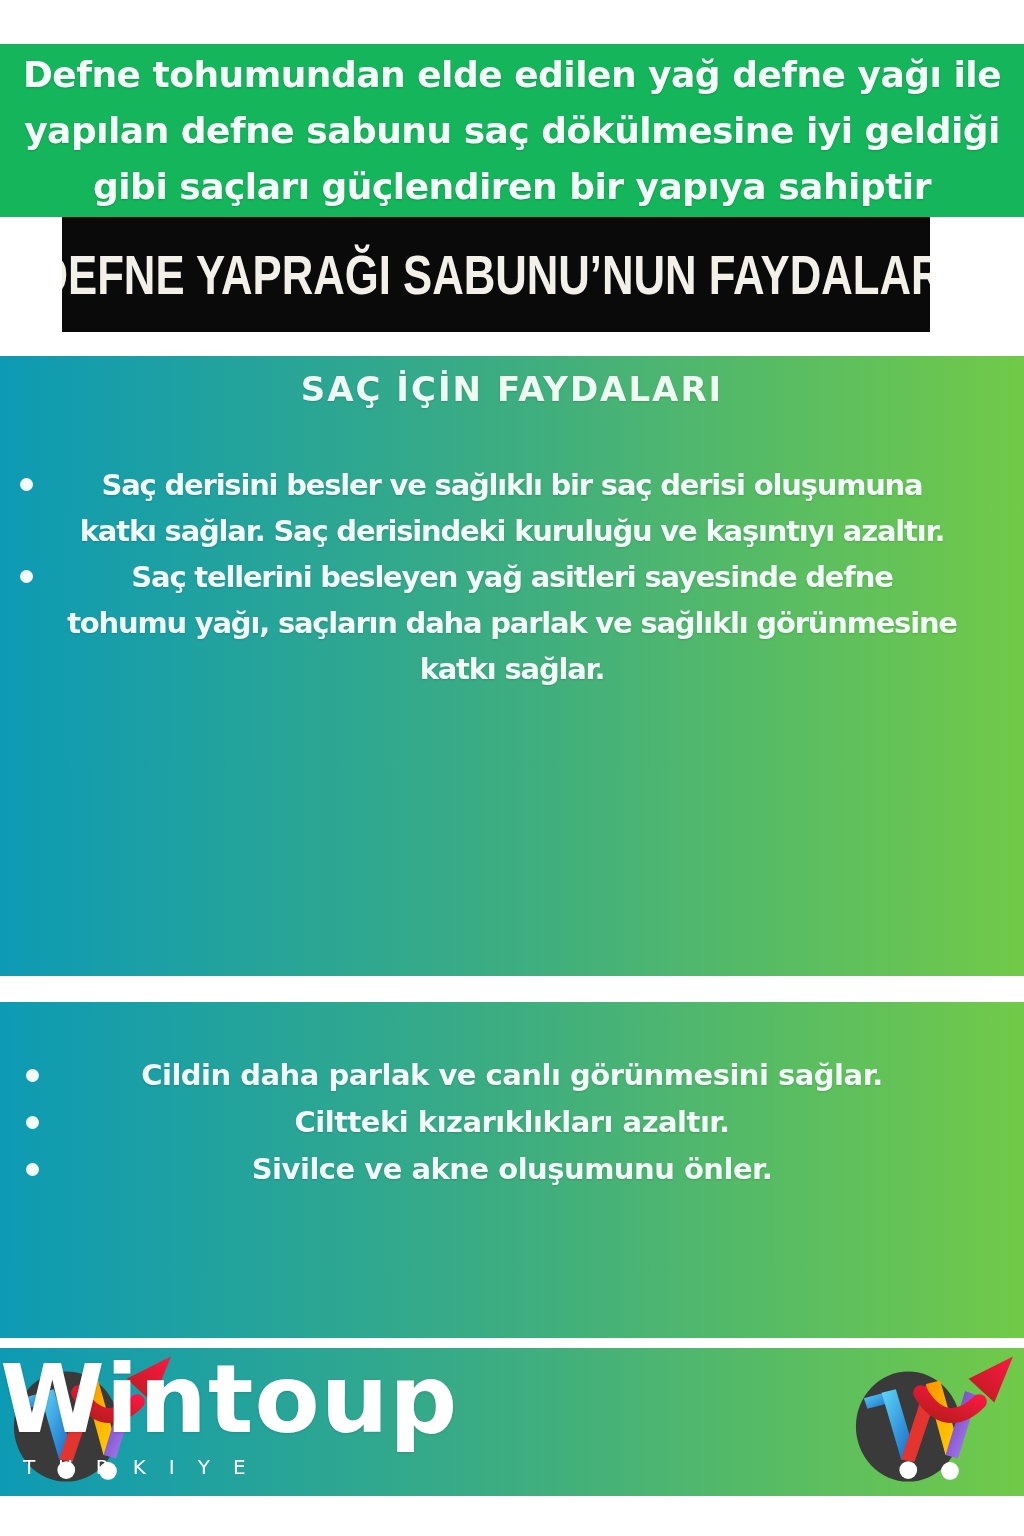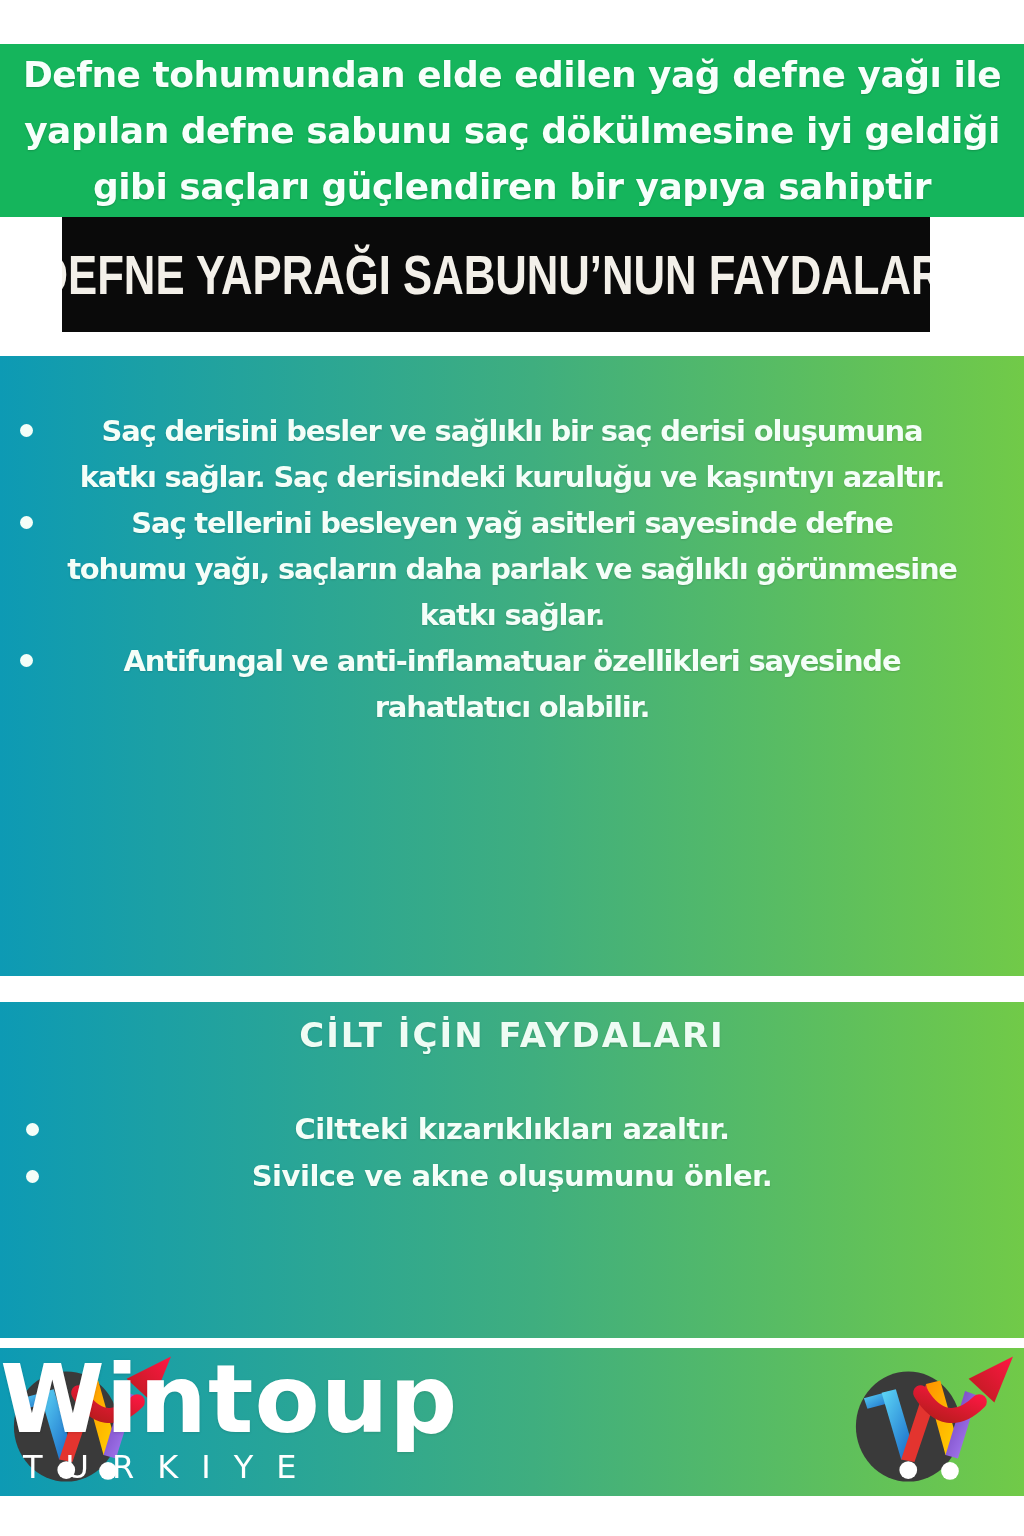--- a/index.html
+++ b/index.html
@@ -102,21 +102,21 @@
   }
   .brand-name{
     margin:0;
     font-size:95px;font-weight:800;
     line-height:98px;
     letter-spacing:1px;
     text-shadow:0 1px 3px rgba(0,0,0,0.12);
   }
   .brand-sub{
     margin:0;
-    font-size:32px;font-weight:400;
+    font-size:20px;font-weight:400;
     letter-spacing:23px;
     text-indent:23px;
     line-height:38px;
   }
   .logo{position:absolute;top:4px;width:172px;height:142px;}
   .logo-left{left:6px;}
   .logo-right{right:4px;}
   .bottom-space{height:44px;background:#ffffff;}
   .hidden-defs{position:absolute;width:0;height:0;overflow:hidden;}
 </style>
@@ -166,36 +166,35 @@
 gibi saçları güçlendiren bir yapıya sahiptir</p>
   </div>
 
   <div class="title-banner">
     <span>DEFNE YAPRAĞI SABUNU’NUN FAYDALARI</span>
   </div>
 
   <div class="gap1"></div>
 
   <section class="benefit-section section-hair">
+    <h2>SAÇ İÇİN FAYDALARI</h2>
     <ul>
       <li>Saç derisini besler ve sağlıklı bir saç derisi oluşumuna
 katkı sağlar. Saç derisindeki kuruluğu ve kaşıntıyı azaltır.</li>
       <li>Saç tellerini besleyen yağ asitleri sayesinde defne
 tohumu yağı, saçların daha parlak ve sağlıklı görünmesine
 katkı sağlar.</li>
-      <li>Antifungal ve anti-inflamatuar özellikleri sayesinde
-rahatlatıcı olabilir.</li>
     </ul>
   </section>
 
   <div class="gap2"></div>
 
   <section class="benefit-section section-skin">
-    <h2>CİLT İÇİN FAYDALARI</h2>
     <ul>
+      <li>Cildin daha parlak ve canlı görünmesini sağlar.</li>
       <li>Ciltteki kızarıklıkları azaltır.</li>
       <li>Sivilce ve akne oluşumunu önler.</li>
     </ul>
   </section>
 
   <div class="gap3"></div>
 
   <footer class="footer-band">
     <svg class="logo logo-left">
         <use href="#cartlogo"></use>

